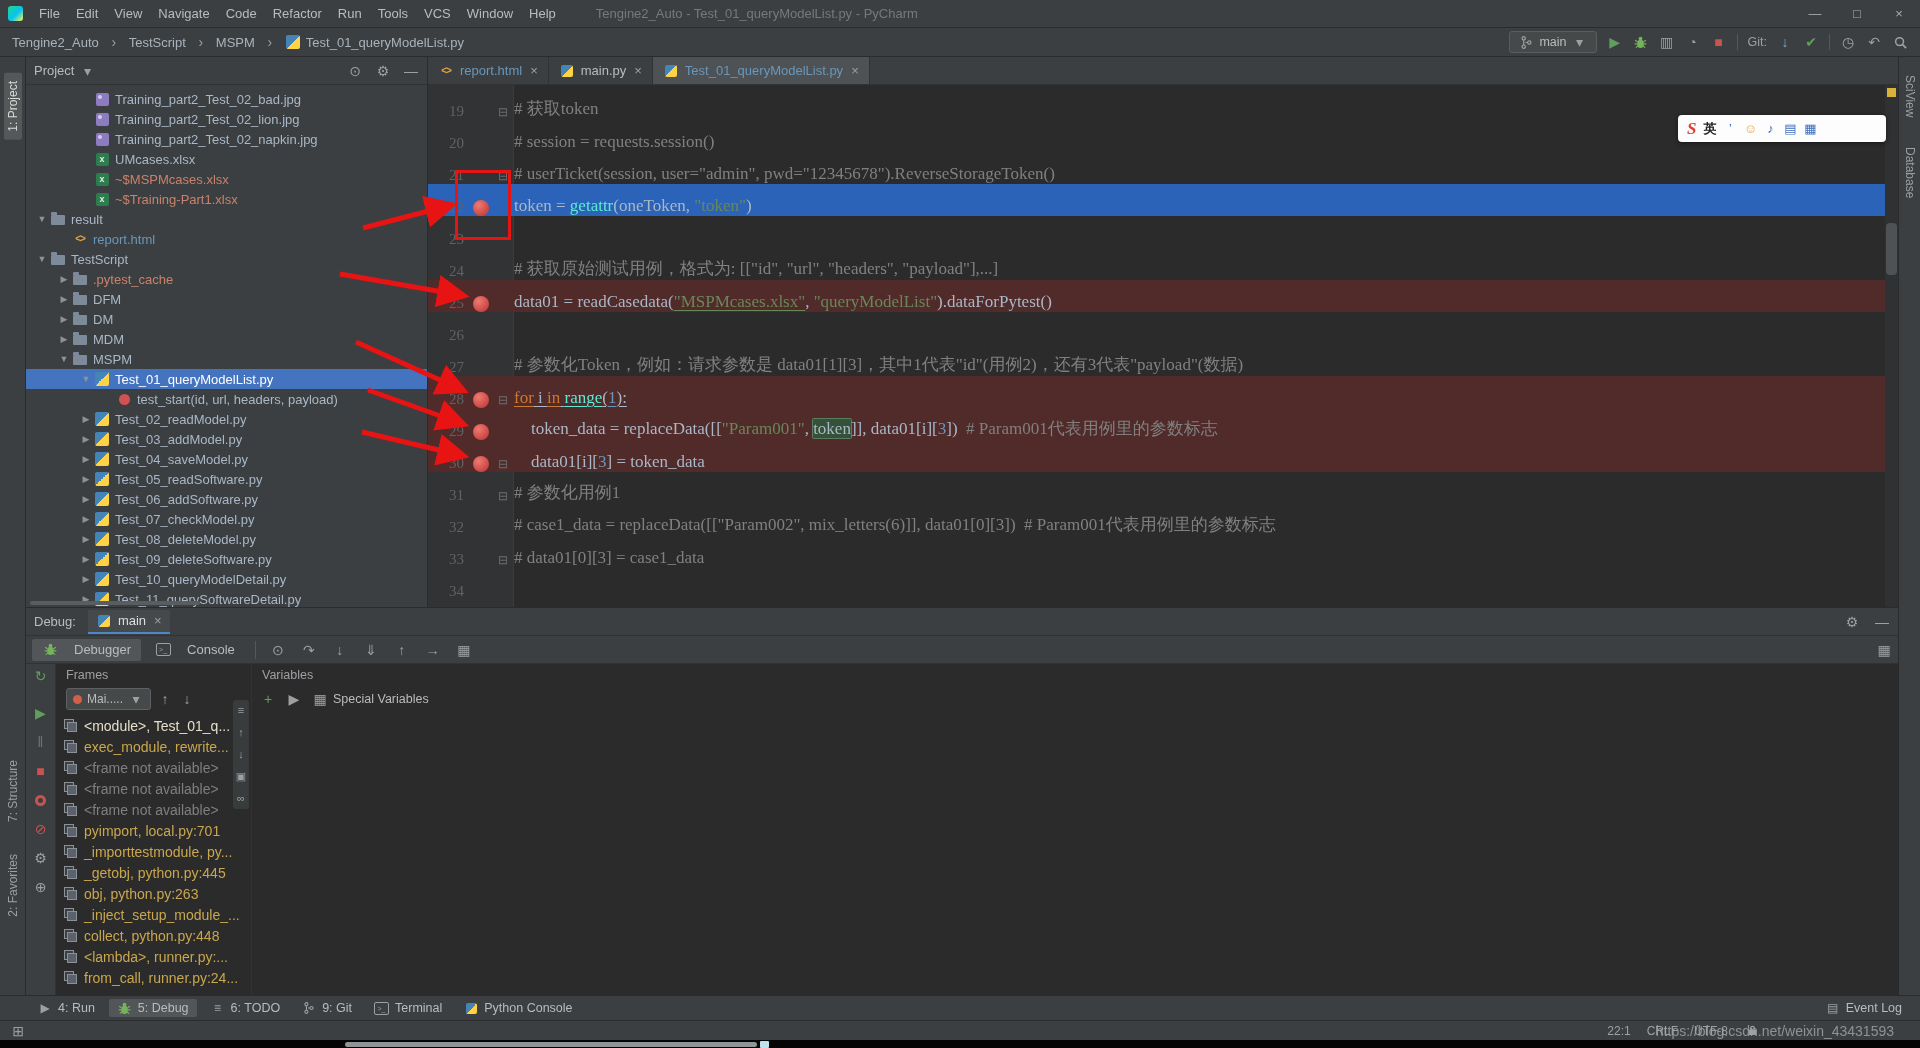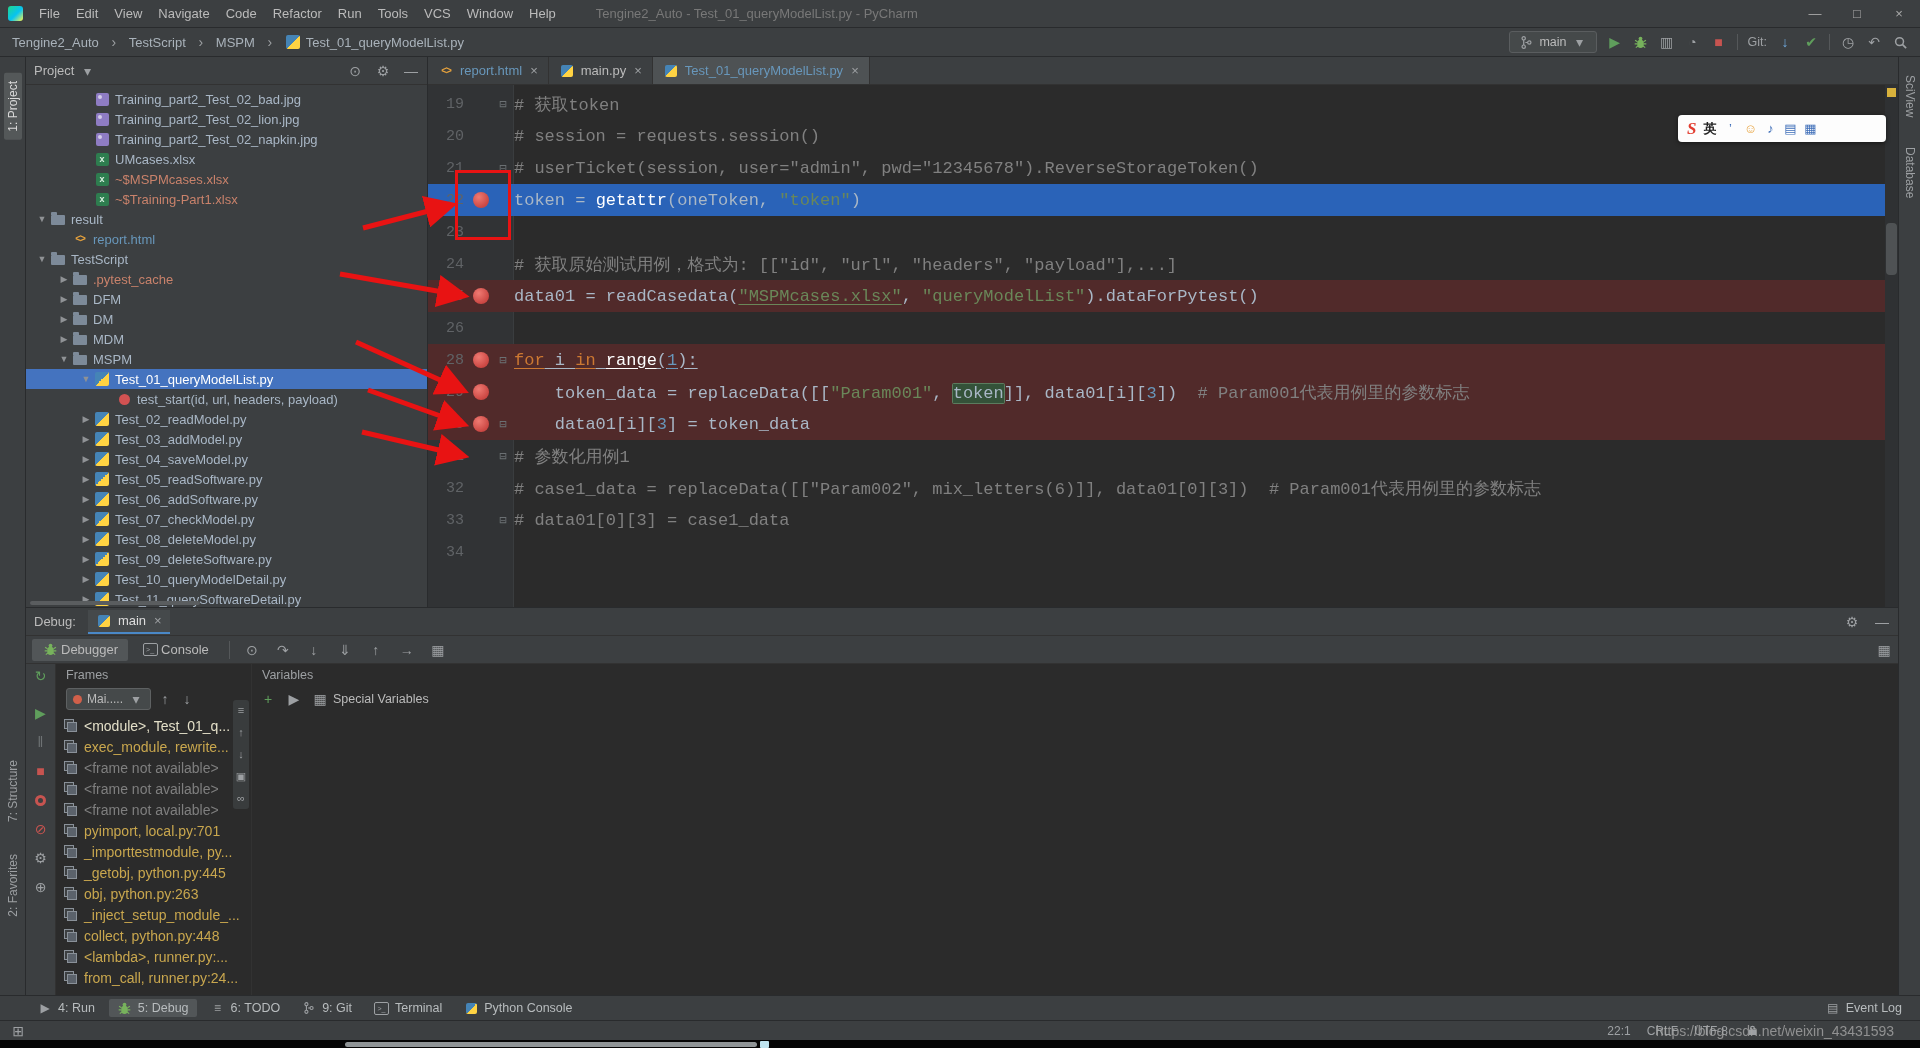--- a/index.html
+++ b/index.html
@@ -72,33 +72,33 @@
   .editor{position:absolute;top:57px;left:428px;right:22px;height:550px;background:#2b2b2b;}
   .tabbar{height:28px;background:#3c3f41;display:flex;align-items:stretch;border-bottom:1px solid #323232;}
   .etab{display:flex;align-items:center;gap:6px;padding:0 10px;border-right:1px solid #323232;color:#bbb;}
   .etab .ic-py{width:12px;height:12px;}
   .etab.active{background:#4e5254;}
   .etab-label.modified{color:#6897bb;}
   .tab-close{color:#9da0a3;font-size:13px;margin-left:2px;}
   .code-area{position:absolute;top:28px;left:0;right:0;bottom:0;overflow:hidden;}
   .gutter-bg{position:absolute;top:0;bottom:0;left:0;width:86px;background:#313335;border-right:1px solid #3a3d3f;z-index:0;}
   #code-lines{position:absolute;top:3px;left:0;right:0;z-index:1;}
-  .code-line{display:flex;align-items:center;height:32px;font-family:Liberation Mono, monospace;font-size:17px;white-space:pre;}
+  .code-line{display:flex;align-items:flex-end;height:32px;font-family:Liberation Serif, serif;font-size:17px;white-space:pre;}
   .row-cur{background:#2a63b8;}
   .row-bp{background:#512a2a;}
   .ln-num{width:40px;flex:none;text-align:right;color:#606366;font-size:15px;padding-right:4px;}
   .bp-cell{width:26px;flex:none;display:flex;justify-content:center;align-items:center;}
   .bp{width:16px;height:16px;border-radius:50%;background:radial-gradient(circle at 36% 32%,#ef7a72,#cb4743 70%);}
   .fold-cell{width:18px;flex:none;display:flex;align-items:center;justify-content:center;}
   .fold{color:#6b7073;font-size:12px;}
   .code-text{padding-left:2px;color:#a9b7c6;}
   .code-text .com{color:#808080;}
   .code-text .kw{color:#cc7832;}
   .code-text .str{color:#6a8759;}
-  .code-text .bi{color:#ffffff;}
+  .code-text .bi{color:#5eead4;}
   .code-text .num{color:#6897bb;}
   .code-text .txt{color:#a9b7c6;}
   .code-text .u{text-decoration:underline;text-underline-offset:3px;}
   .code-text .tok{background:#345239;box-shadow:0 0 0 1px #5b7c5e;border-radius:1px;}
   .ime-bar{position:absolute;left:1250px;top:30px;width:208px;height:27px;background:#fdfdfd;border-radius:4px;box-shadow:0 1px 4px rgba(0,0,0,.5);display:flex;align-items:center;gap:7px;padding:0 9px;z-index:3;}
   .ime-logo{color:#e23c2f;font-weight:bold;font-style:italic;font-size:17px;font-family:"Liberation Serif",serif;}
   .ime-lang{color:#222;font-size:13px;font-weight:bold;}
   #ime-tools{display:flex;gap:6px;}
   #ime-tools .gi{color:#3d6db8;font-size:13px;min-width:14px;}
   #ime-tools [data-name="smiley-icon"]{color:#e8a33d;}
@@ -108,21 +108,21 @@
 
   
   .debug-panel{position:absolute;top:607px;left:26px;right:22px;height:388px;background:#3c3f41;border-top:1px solid #292b2d;}
   .debug-header{height:28px;display:flex;align-items:center;padding:0 8px;gap:12px;border-bottom:1px solid #323232;}
   .debug-label{color:#bbb;}
   .debug-tab{display:flex;align-items:center;gap:6px;padding:3px 8px;color:#ddd;background:#45494b;border-bottom:2px solid #4a88c7;}
   .debug-tab .ic-py{width:12px;height:12px;}
   .dh-right{margin-left:auto;display:flex;gap:14px;}
   .debug-toolbar{height:28px;display:flex;align-items:center;padding:0 6px;border-bottom:1px solid #323232;}
   #debug-tabs{display:flex;gap:4px;}
-  .dtab{display:flex;align-items:center;gap:3px;padding:3px 10px;color:#bbb;border-radius:2px;justify-content:space-between;}
+  .dtab{display:flex;align-items:center;gap:16px;padding:3px 10px;color:#bbb;border-radius:2px;justify-content:space-between;}
   .dtab.active{background:#525658;}
   .dt-sep{width:1px;height:18px;background:#55585a;margin:0 10px;}
   #step-icons{display:flex;gap:15px;margin-left:4px;}
   .dt-right{margin-left:auto;}
   .debug-body{position:absolute;top:56px;left:0;right:0;bottom:0;display:flex;background:#2b2b2b;}
   .debug-side{width:30px;background:#3c3f41;border-right:1px solid #323232;display:flex;flex-direction:column;align-items:center;padding-top:4px;gap:13px;flex:none;}
   .debug-side .gi:first-child{margin-bottom:8px;}
   .frames-pane{width:196px;flex:none;position:relative;border-right:1px solid #323232;display:flex;flex-direction:column;}
   .pane-title{font-size:12.5px;color:#9da0a3;padding:4px 10px;height:22px;flex:none;}
   .thread-row{display:flex;align-items:center;gap:6px;padding:0 10px;height:26px;flex:none;}
@@ -489,20 +489,21 @@
       <div class="gutter-bg" data-name="editor-gutter"></div>
       <div id="code-lines" data-name="code-lines">
           <div class="code-line" data-name="code-line-19"><span class="ln-num" data-name="line-number">19</span><span class="bp-cell" data-name="breakpoint-gutter"></span><span class="fold-cell" data-name="fold-gutter"><span class="fold" data-name="fold-marker-icon">⊟</span></span><span class="code-text" data-name="code-text"><span class="com"># 获取token</span></span></div>
           <div class="code-line" data-name="code-line-20"><span class="ln-num" data-name="line-number">20</span><span class="bp-cell" data-name="breakpoint-gutter"></span><span class="fold-cell" data-name="fold-gutter"></span><span class="code-text" data-name="code-text"><span class="com"># session = requests.session()</span></span></div>
           <div class="code-line" data-name="code-line-21"><span class="ln-num" data-name="line-number">21</span><span class="bp-cell" data-name="breakpoint-gutter"></span><span class="fold-cell" data-name="fold-gutter"><span class="fold" data-name="fold-marker-icon">⊟</span></span><span class="code-text" data-name="code-text"><span class="com"># userTicket(session, user="admin", pwd="12345678").ReverseStorageToken()</span></span></div>
           <div class="code-line row-cur" data-name="code-line-22"><span class="ln-num" data-name="line-number">22</span><span class="bp-cell" data-name="breakpoint-gutter"><span class="bp" data-name="breakpoint-icon"></span></span><span class="fold-cell" data-name="fold-gutter"></span><span class="code-text" data-name="code-text"><span class="txt">token = </span><span class="bi">getattr</span><span class="txt">(oneToken, </span><span class="str">"token"</span><span class="txt">)</span></span></div>
           <div class="code-line" data-name="code-line-23"><span class="ln-num" data-name="line-number">23</span><span class="bp-cell" data-name="breakpoint-gutter"></span><span class="fold-cell" data-name="fold-gutter"></span><span class="code-text" data-name="code-text"></span></div>
           <div class="code-line" data-name="code-line-24"><span class="ln-num" data-name="line-number">24</span><span class="bp-cell" data-name="breakpoint-gutter"></span><span class="fold-cell" data-name="fold-gutter"></span><span class="code-text" data-name="code-text"><span class="com"># 获取原始测试用例，格式为: [["id", "url", "headers", "payload"],...]</span></span></div>
           <div class="code-line row-bp" data-name="code-line-25"><span class="ln-num" data-name="line-number">25</span><span class="bp-cell" data-name="breakpoint-gutter"><span class="bp" data-name="breakpoint-icon"></span></span><span class="fold-cell" data-name="fold-gutter"></span><span class="code-text" data-name="code-text"><span class="txt">data01 = readCasedata(</span><span class="str u">"MSPMcases.xlsx"</span><span class="txt">, </span><span class="str">"queryModelList"</span><span class="txt">).dataForPytest()</span></span></div>
           <div class="code-line" data-name="code-line-26"><span class="ln-num" data-name="line-number">26</span><span class="bp-cell" data-name="breakpoint-gutter"></span><span class="fold-cell" data-name="fold-gutter"></span><span class="code-text" data-name="code-text"></span></div>
+          <div class="code-line" data-name="code-line-27"><span class="ln-num" data-name="line-number">27</span><span class="bp-cell" data-name="breakpoint-gutter"></span><span class="fold-cell" data-name="fold-gutter"></span><span class="code-text" data-name="code-text"><span class="com"># 参数化Token，例如：请求参数是 data01[1][3]，其中1代表"id"(用例2)，还有3代表"payload"(数据)</span></span></div>
           <div class="code-line row-bp" data-name="code-line-28"><span class="ln-num" data-name="line-number">28</span><span class="bp-cell" data-name="breakpoint-gutter"><span class="bp" data-name="breakpoint-icon"></span></span><span class="fold-cell" data-name="fold-gutter"><span class="fold" data-name="fold-marker-icon">⊟</span></span><span class="code-text" data-name="code-text"><span class="kw u">for</span><span class="txt u"> i </span><span class="kw u">in</span><span class="txt u"> </span><span class="bi u">range</span><span class="txt u">(</span><span class="num u">1</span><span class="txt u">):</span></span></div>
           <div class="code-line row-bp" data-name="code-line-29"><span class="ln-num" data-name="line-number">29</span><span class="bp-cell" data-name="breakpoint-gutter"><span class="bp" data-name="breakpoint-icon"></span></span><span class="fold-cell" data-name="fold-gutter"></span><span class="code-text" data-name="code-text"><span class="txt">    token_data = replaceData([[</span><span class="str">"Param001"</span><span class="txt">, </span><span class="txt tok">token</span><span class="txt">]], data01[i][</span><span class="num">3</span><span class="txt">])  </span><span class="com"># Param001代表用例里的参数标志</span></span></div>
           <div class="code-line row-bp" data-name="code-line-30"><span class="ln-num" data-name="line-number">30</span><span class="bp-cell" data-name="breakpoint-gutter"><span class="bp" data-name="breakpoint-icon"></span></span><span class="fold-cell" data-name="fold-gutter"><span class="fold" data-name="fold-marker-icon">⊟</span></span><span class="code-text" data-name="code-text"><span class="txt">    data01[i][</span><span class="num">3</span><span class="txt">] = token_data</span></span></div>
           <div class="code-line" data-name="code-line-31"><span class="ln-num" data-name="line-number">31</span><span class="bp-cell" data-name="breakpoint-gutter"></span><span class="fold-cell" data-name="fold-gutter"><span class="fold" data-name="fold-marker-icon">⊟</span></span><span class="code-text" data-name="code-text"><span class="com"># 参数化用例1</span></span></div>
           <div class="code-line" data-name="code-line-32"><span class="ln-num" data-name="line-number">32</span><span class="bp-cell" data-name="breakpoint-gutter"></span><span class="fold-cell" data-name="fold-gutter"></span><span class="code-text" data-name="code-text"><span class="com"># case1_data = replaceData([["Param002", mix_letters(6)]], data01[0][3])  # Param001代表用例里的参数标志</span></span></div>
           <div class="code-line" data-name="code-line-33"><span class="ln-num" data-name="line-number">33</span><span class="bp-cell" data-name="breakpoint-gutter"></span><span class="fold-cell" data-name="fold-gutter"><span class="fold" data-name="fold-marker-icon">⊟</span></span><span class="code-text" data-name="code-text"><span class="com"># data01[0][3] = case1_data</span></span></div>
           <div class="code-line" data-name="code-line-34"><span class="ln-num" data-name="line-number">34</span><span class="bp-cell" data-name="breakpoint-gutter"></span><span class="fold-cell" data-name="fold-gutter"></span><span class="code-text" data-name="code-text"></span></div>
         </div>
       <div class="ime-bar" data-name="ime-toolbar">
         <span class="ime-logo" data-name="ime-logo-icon">S</span>

